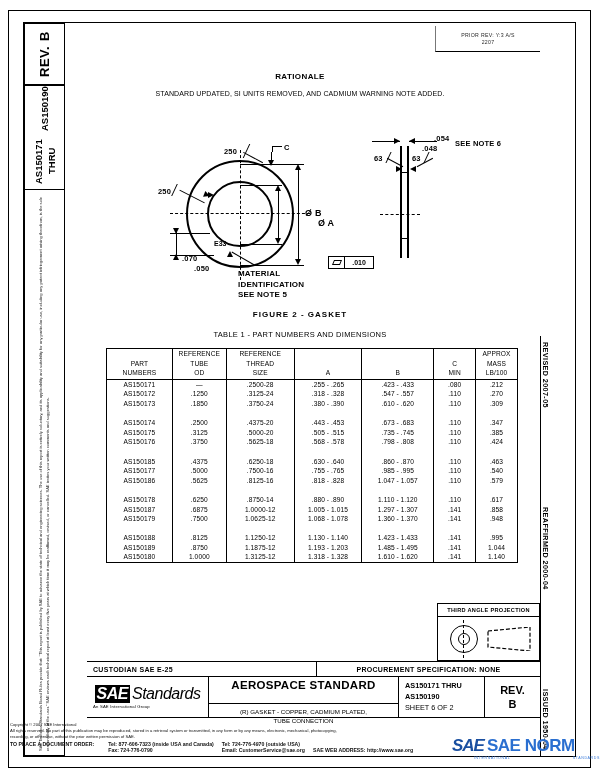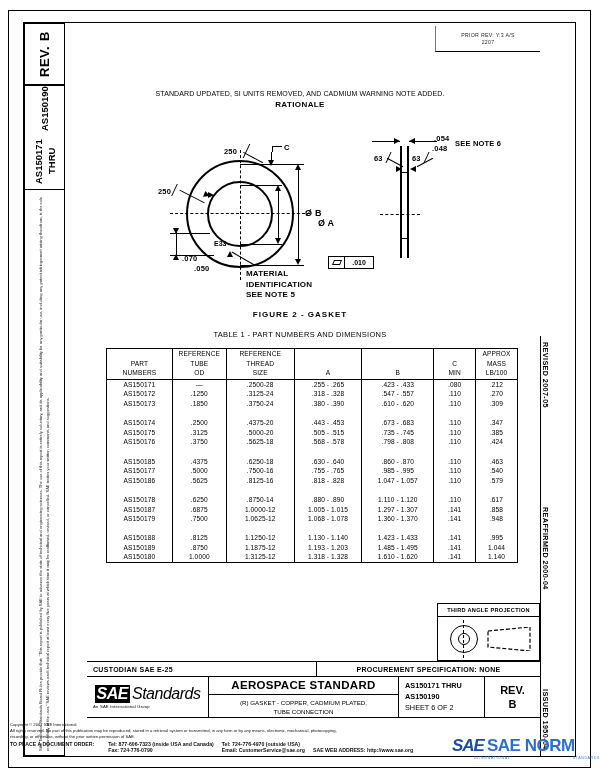--- a/index.html
+++ b/index.html
@@ -73,21 +73,21 @@
   #date-stamp {
     position: absolute; left: 435px; top: 26px; width: 105px; height: 26px;
     border-left: 1px solid #777; border-bottom: 1.2px solid #000;
     display: flex; flex-direction: column; align-items: center; justify-content: center;
     font-size: 5.2px; line-height: 7px; letter-spacing: .3px; color: #2a2a2a;
   }
 
   
   #rationale-title {
     position: absolute; left: 0; top: 72px; width: 600px;
-    text-align: center; font-size: 8px; font-weight: bold; letter-spacing: .4px; margin-top: 28px;
+    text-align: center; font-size: 8px; font-weight: bold; letter-spacing: .4px;
   }
   #rationale-text {
     position: absolute; left: 0; top: 90px; width: 600px;
     text-align: center; font-size: 7px; letter-spacing: .1px;
   }
 
   
   #gasket-view { position: absolute; left: 150px; top: 130px; width: 210px; height: 185px; }
   .circ { position: absolute; border: 2px solid #000; border-radius: 50%; }
   #outer-circle { left: 36px; top: 30px; width: 108px; height: 108px; }
@@ -171,21 +171,21 @@
   #tb-row2 {
     position: absolute; left: 87px; top: 677px; width: 453px; height: 41px;
     border-bottom: 1.2px solid #000;
     display: flex;
   }
   #tb-logo { width: 122px; border-right: 1.2px solid #000; position: relative;
     display: flex; flex-direction: column; align-items: center; justify-content: center; }
   #tb-center { width: 190px; border-right: 1.2px solid #000;
     display: flex; flex-direction: column; align-items: center; justify-content: flex-start; padding-top: 2px; }
   #tb-as-title { font-size: 11.5px; font-weight: bold; letter-spacing: .3px;
-    border-bottom: 1.2px solid #000; width: 100%; text-align: center; padding-bottom: 3px; }
+    border-bottom: 1.2px solid #000; width: 100%; text-align: center; padding-bottom: 12px; }
   #tb-subtitle { font-size: 6.2px; text-align: center; line-height: 9px; padding-top: 3px; }
   #tb-pn { width: 86px; border-right: 1.2px solid #000; padding: 3px 0 0 6px;
     font-size: 7.3px; line-height: 11px; }
   #tb-pn .b { font-weight: bold; }
   #tb-rev { flex: 1; display: flex; flex-direction: column; align-items: center; justify-content: center;
     font-size: 11px; font-weight: bold; line-height: 14px; }
 
   
   #sae-mark { font-size: 16px; font-weight: bold; letter-spacing: -.5px; display: flex; align-items: baseline; }
   #sae-mark .sae { background: #000; color: #fff; padding: 0 2px; font-style: italic; }
@@ -281,40 +281,40 @@
     <div class="dimline hline" style="left:20px; top:103px; width:40px;"></div>
     <div class="dimline hline" style="left:20px; top:125px; width:44px;"></div>
     <div class="dimline vline" style="left:26px; top:98px; height:32px;"></div>
     <div class="arrowhead ah-down" style="left:23px; top:98px;"></div>
     <div class="arrowhead ah-up" style="left:23px; top:124px;"></div>
     <div class="lbl" style="left:32px; top:124px;">.070</div>
     <div class="lbl" style="left:44px; top:134px;">.050</div>
 
     <div class="arrowhead ah-up" style="left:77px; top:121px;"></div>
     <div class="abs" style="left:80px; top:128px; width:26px; height:1.4px; background:#000; transform:rotate(30deg);"></div>
-    <div class="lbl" style="left:96px; top:139px; font-size:8px; line-height:10.5px;">
+    <div class="lbl" style="left:88px; top:139px; font-size:8px; line-height:10.5px;">
       <div>MATERIAL</div>
       <div>IDENTIFICATION</div>
       <div>SEE NOTE 5</div>
     </div>
   </div>
 
   <div id="side-view">
 
     <div class="abs" style="left:40px; top:18px; width:9px; height:112px; border-left:2px solid #000; border-right:2px solid #000;"></div>
     <div class="abs" style="left:40px; top:44px; width:9px; height:0; border-top:1.2px solid #000;"></div>
     <div class="abs" style="left:40px; top:110px; width:9px; height:0; border-top:1.2px solid #000;"></div>
     <div class="abs" style="left:20px; top:86px; width:40px; height:0; border-top:1px dashed #000;"></div>
 
     <div class="dimline hline" style="left:12px; top:13px; width:28px;"></div>
     <div class="dimline hline" style="left:49px; top:13px; width:28px;"></div>
     <div class="arrowhead ah-right" style="left:34px; top:10px;"></div>
     <div class="arrowhead ah-left" style="left:49px; top:10px;"></div>
     <div class="lbl" style="left:74px; top:6px;">.054</div>
-    <div class="lbl" style="left:72px; top:16px;">.048</div>
+    <div class="lbl" style="left:62px; top:16px;">.048</div>
     <div class="lbl" style="left:95px; top:11px;">SEE NOTE 6</div>
 
     <div class="lbl" style="left:14px; top:26px;">63</div>
     <div class="abs" style="left:28px; top:24px; width:11px; height:11px; border-left:1.4px solid #000; transform:skewX(-25deg);"></div>
     <div class="abs" style="left:26px; top:34px; width:18px; height:1.4px; background:#000; transform:rotate(28deg);"></div>
     <div class="arrowhead ah-right" style="left:36px; top:38px;"></div>
 
     <div class="lbl" style="left:52px; top:26px;">63</div>
     <div class="abs" style="left:66px; top:24px; width:11px; height:11px; border-left:1.4px solid #000; transform:skewX(-25deg);"></div>
     <div class="abs" style="left:56px; top:34px; width:18px; height:1.4px; background:#000; transform:rotate(-28deg);"></div>

